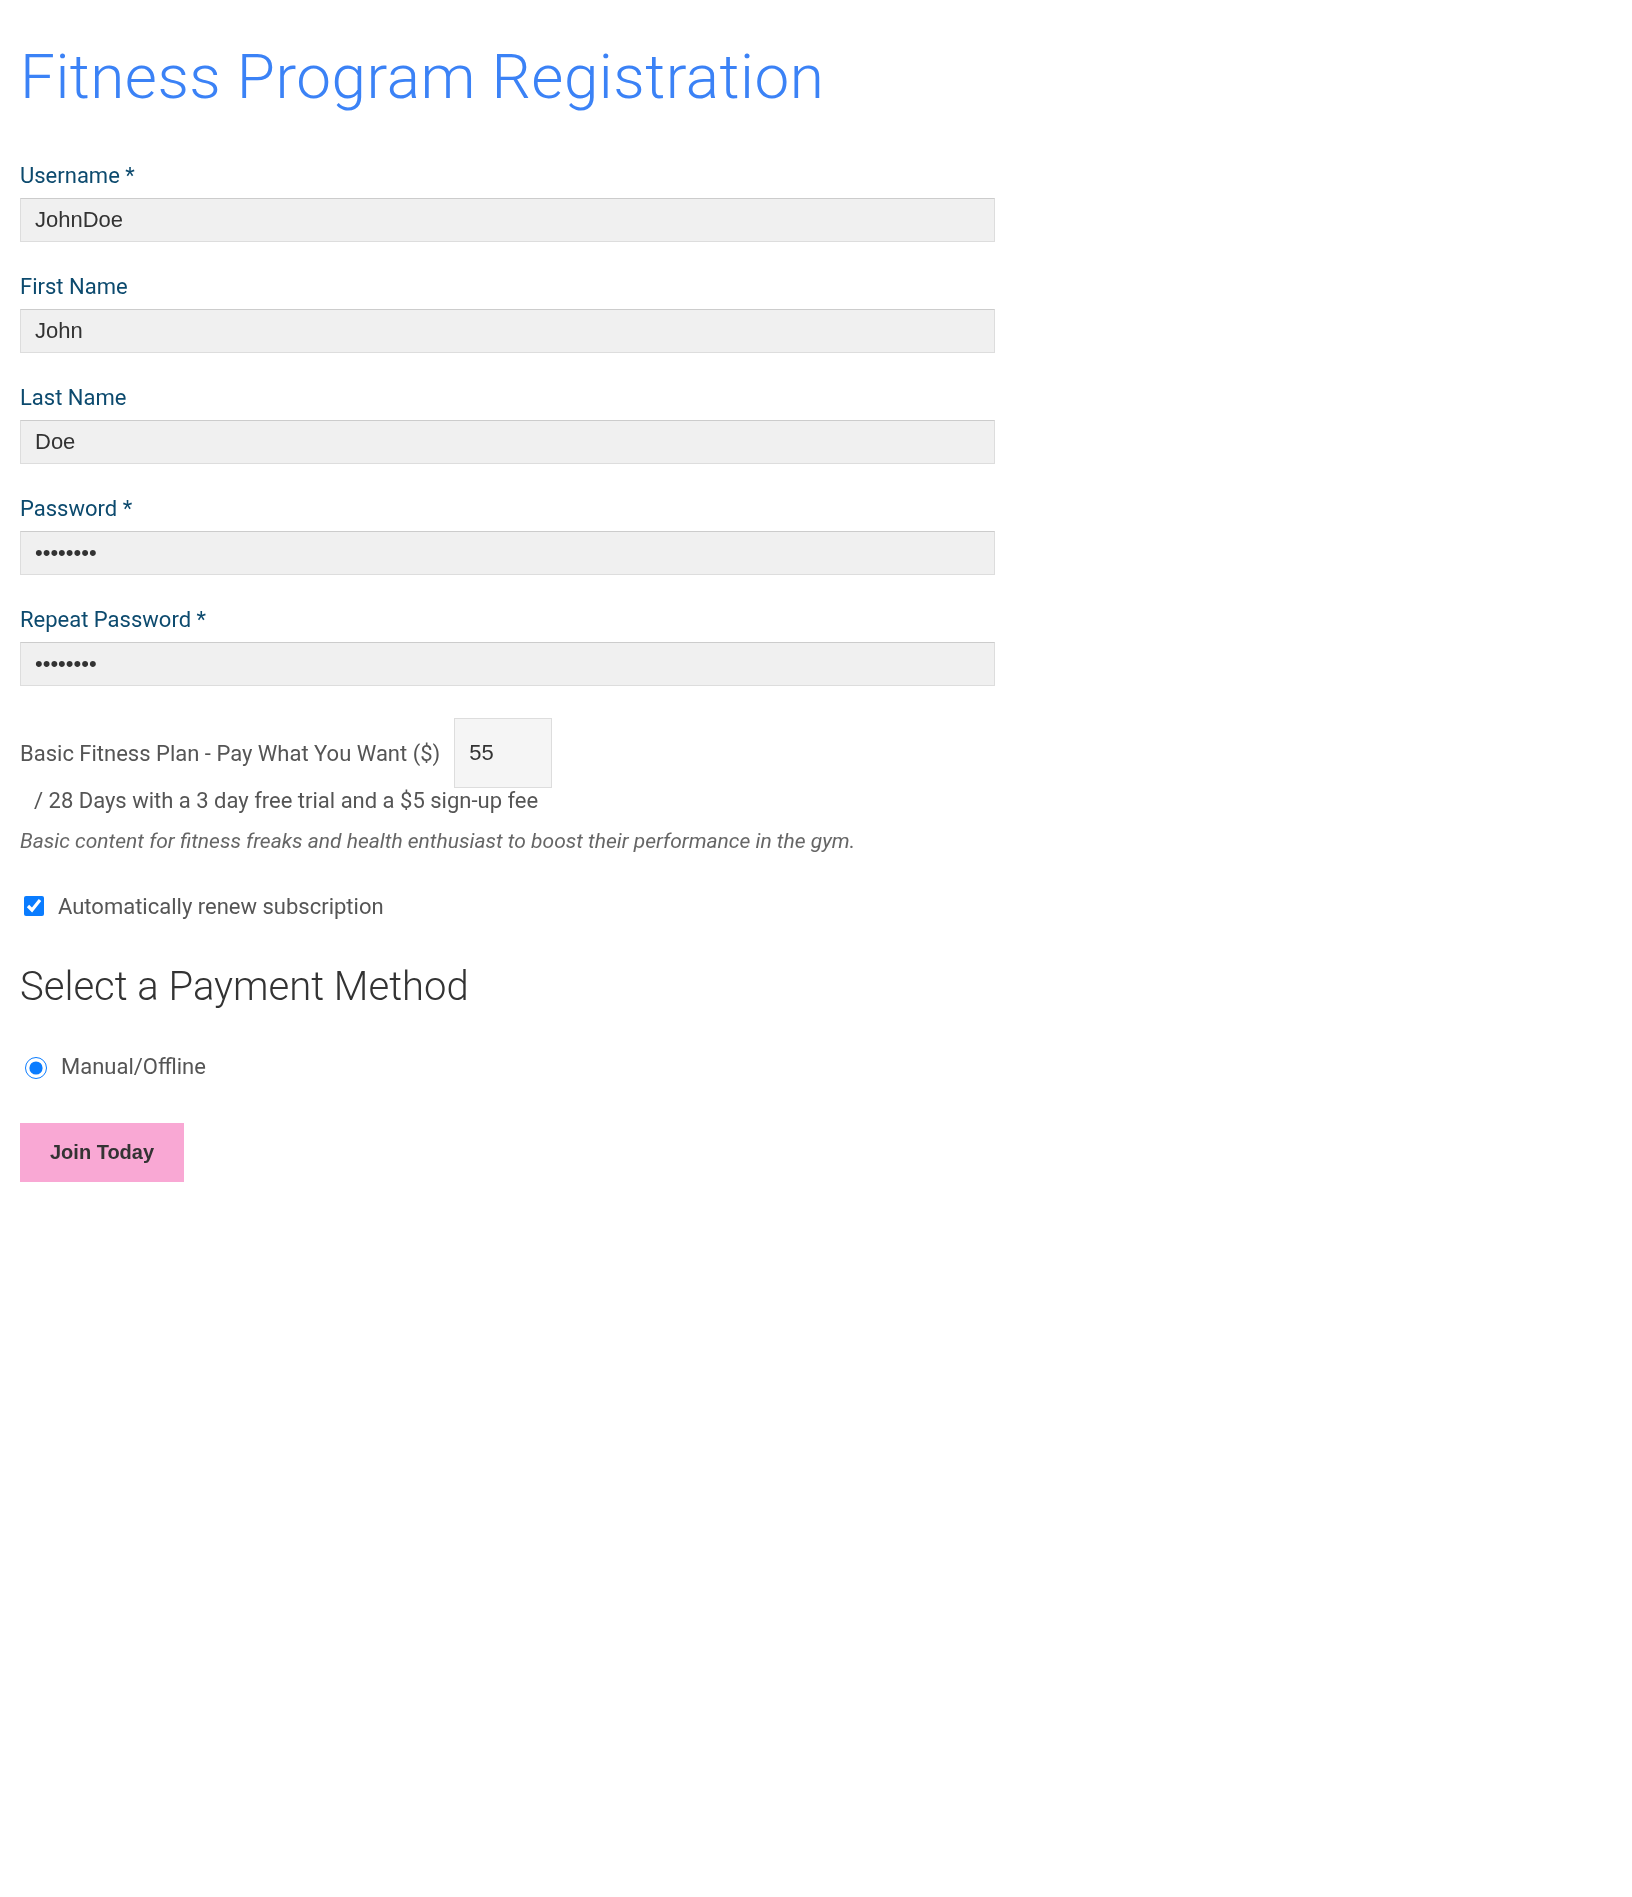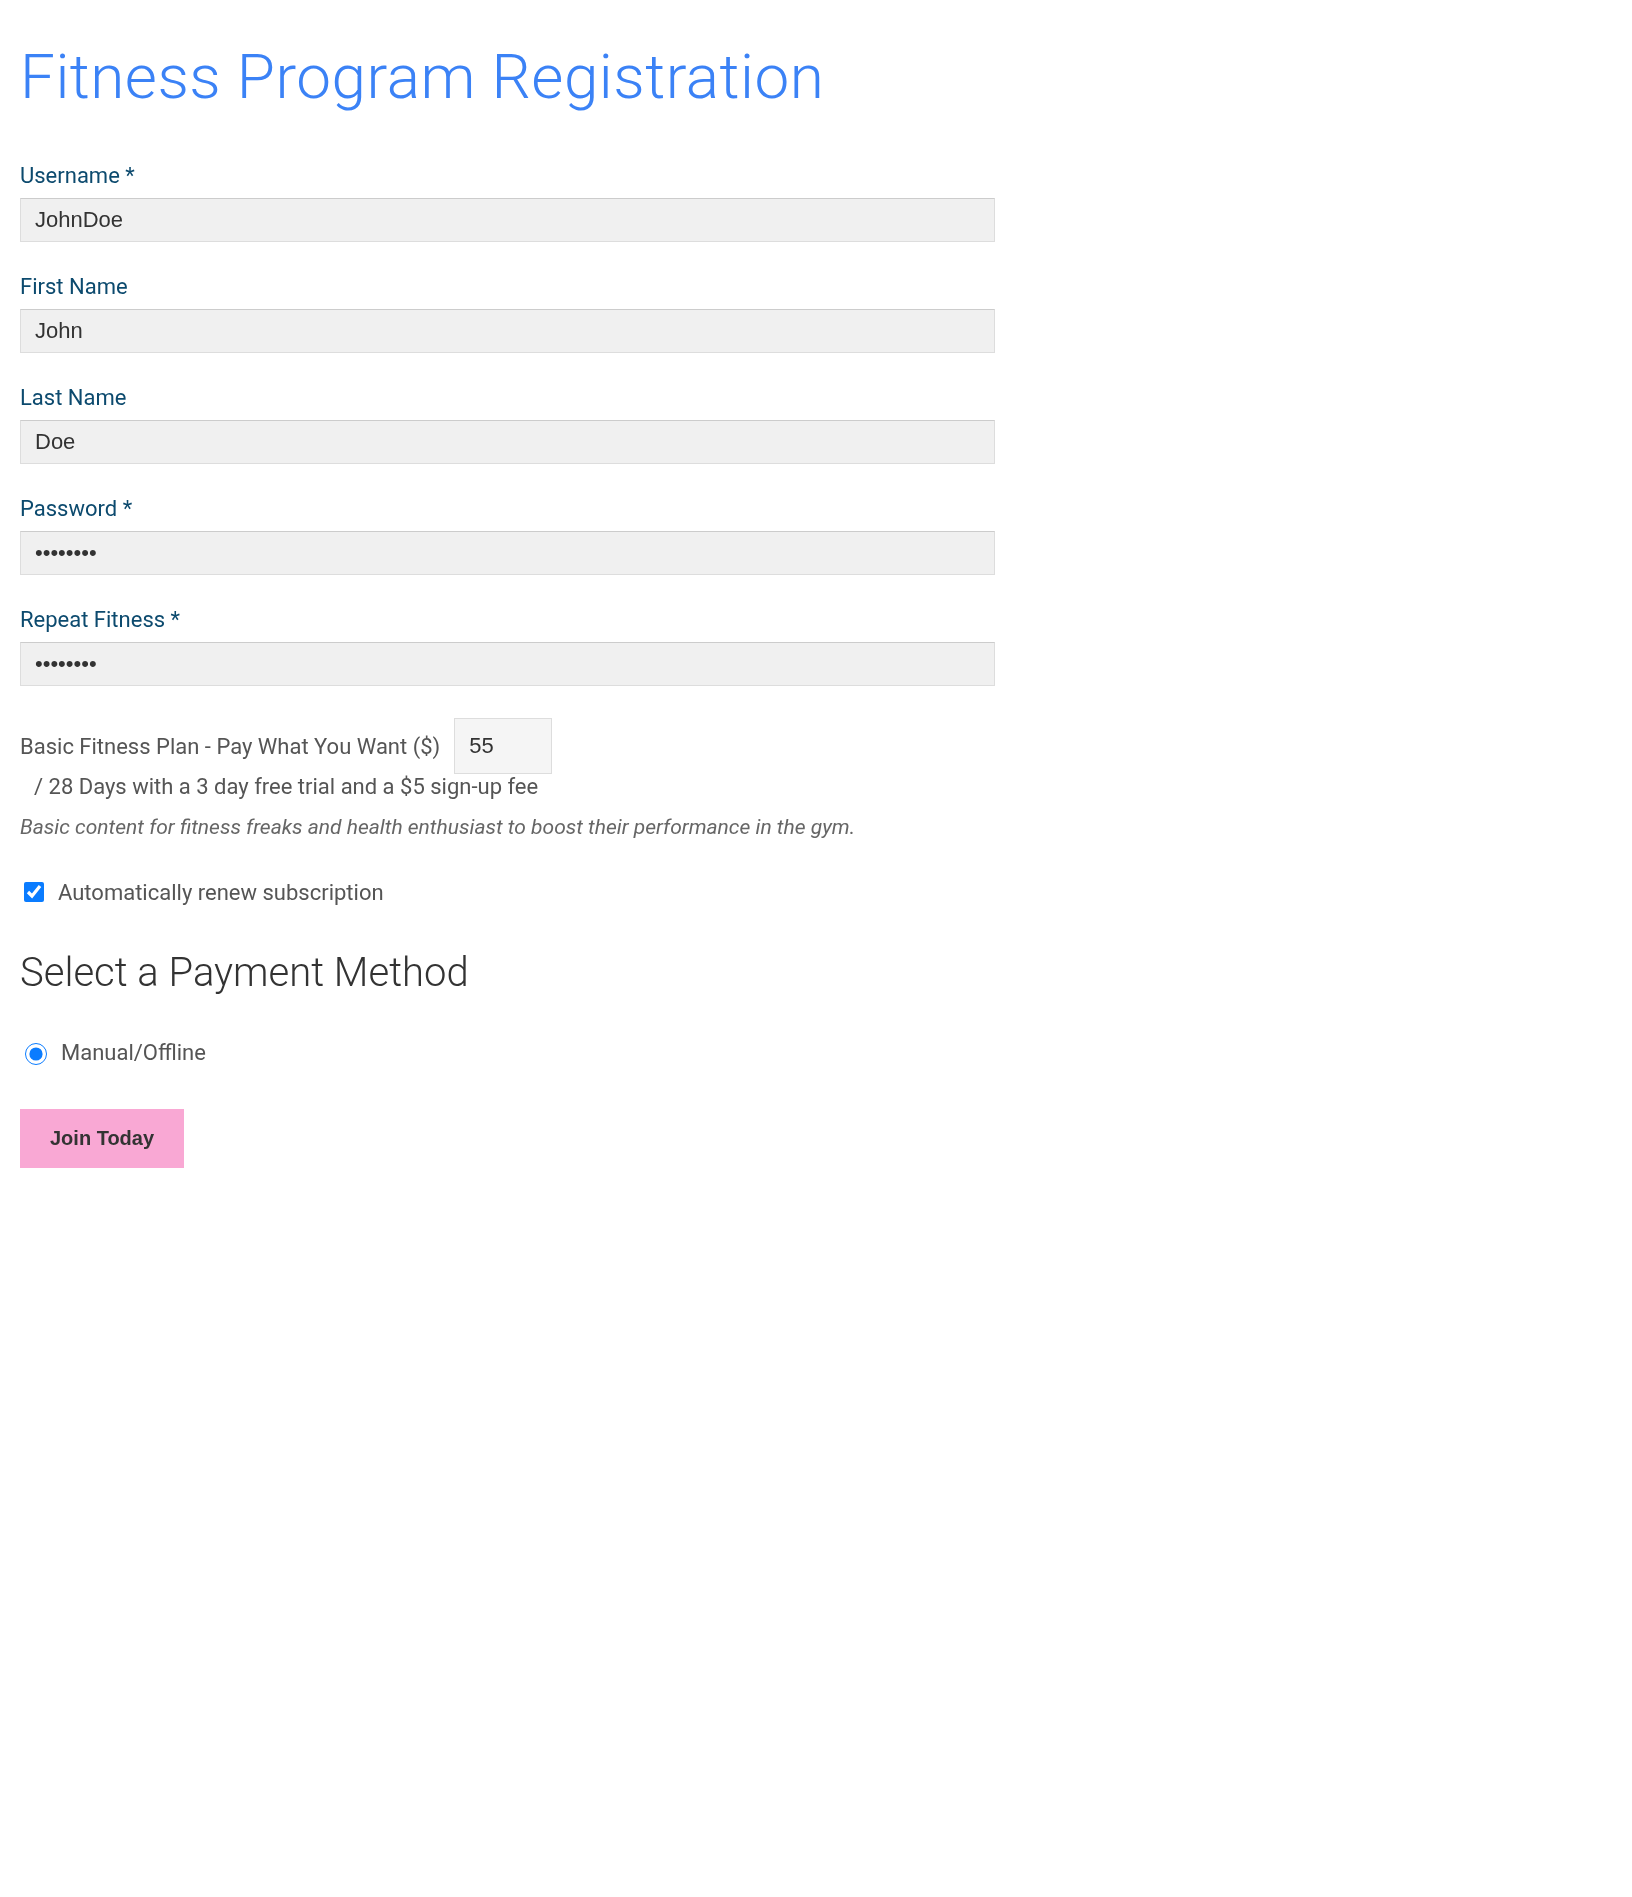--- a/index.html
+++ b/index.html
@@ -54,21 +54,21 @@
     margin-top: 10px;
   }
   .plan-row .before {
     margin-right: 14px;
   }
   .plan-row .after {
     margin-left: 14px;
   }
   .price-input {
     width: 98px;
-    height: 56px;
+    height: 70px;
     background: #f5f5f5;
     border: 1px solid #ddd;
     padding: 0 14px;
     font-size: 22px;
     color: #333;
     outline: none;
   }
   .plan-desc {
     font-size: 21px;
     font-style: italic;
@@ -140,21 +140,21 @@
       <label class="field-label">Last Name</label>
       <input type="text" class="text-input" value="Doe" style="">
     </div>
 
     <div class="field">
       <label class="field-label">Password *</label>
       <input type="password" class="text-input" value="••••••••" style="">
     </div>
 
     <div class="field">
-      <label class="field-label">Repeat Fitness *</label>
+      <label class="field-label">Repeat Password *</label>
       <input type="password" class="text-input" value="••••••••" style="">
     </div>
 
     <div class="plan-row">
       <span class="before">Basic Fitness Plan - Pay What You Want ($)</span>
       <input type="text" class="price-input" value="55" style="">
       <span class="after">/ 28 Days with a 3 day free trial and a $5 sign-up fee</span>
     </div>
     <div class="plan-desc">Basic content for fitness freaks and health enthusiast to boost their performance in the gym.</div>
 

